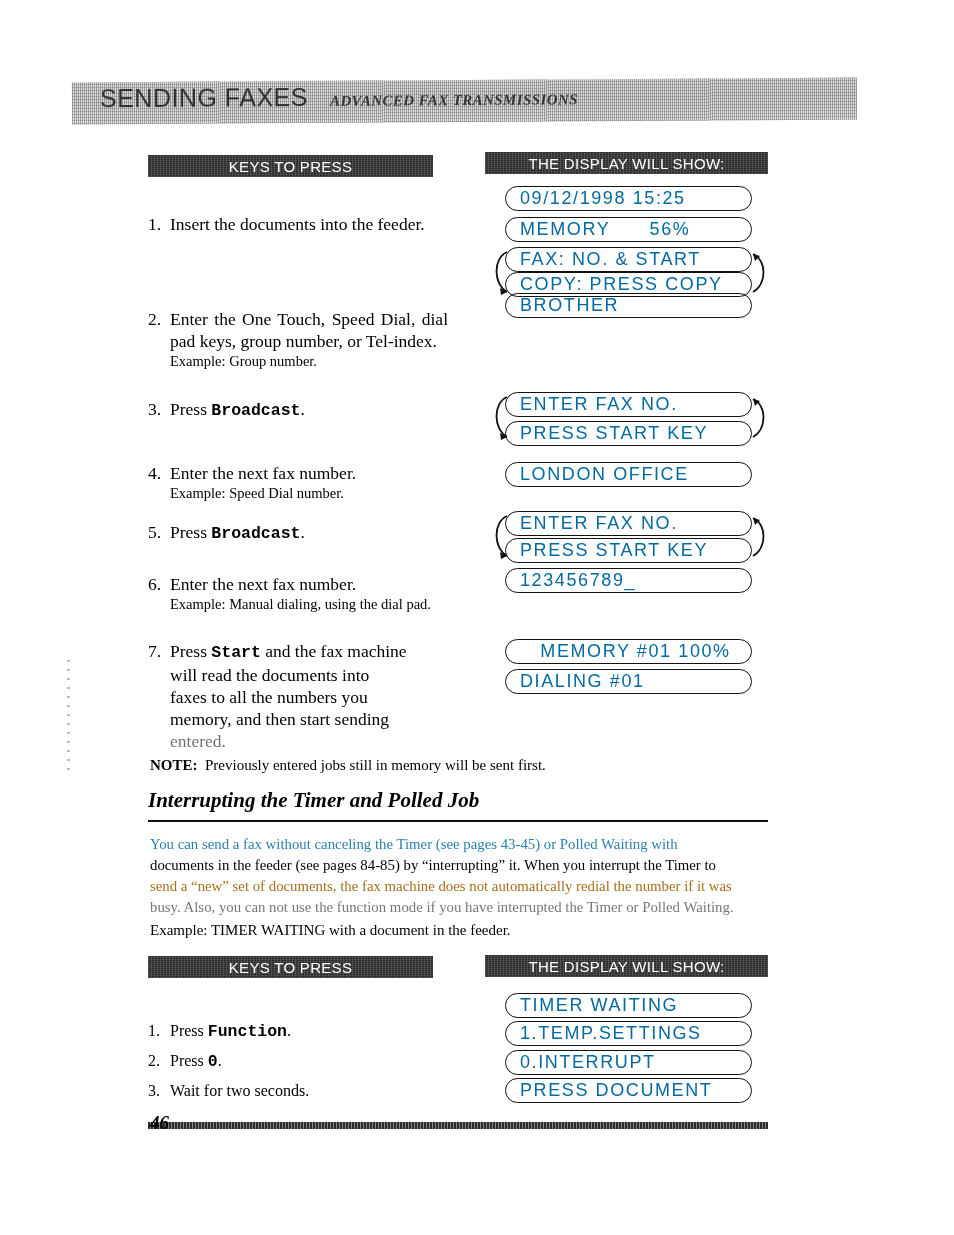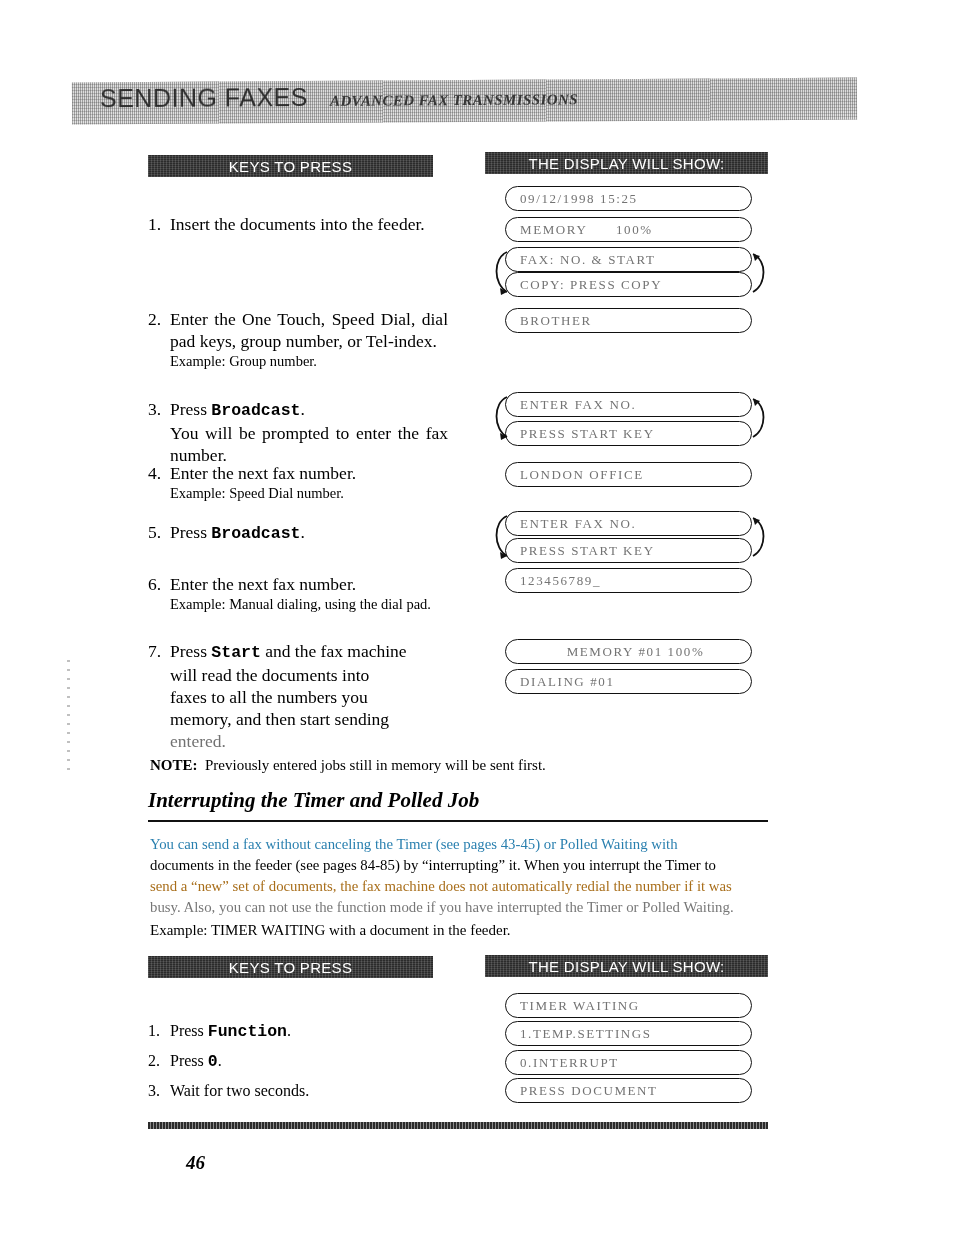--- a/index.html
+++ b/index.html
@@ -127,25 +127,25 @@
     width: 247px;
     height: 25px;
     border: 1.6px solid #111;
     border-radius: 13px;
     box-sizing: border-box;
     display: flex;
     align-items: center;
     padding-left: 14px;
   }
   .lcd span {
-    font-family: Liberation Serif, serif;
-    font-size: 13px;
+    font-family: Liberation Sans, sans-serif;
+    font-size: 18px;
     letter-spacing: 1.6px;
     white-space: pre;
-    color: #737373;
+    color: #0369a1;
   }
 
   
   .alt-arrows {
     position: absolute;
     width: 300px;
     height: 54px;
     pointer-events: none;
   }
   .alt-arrows svg { display: block; }
@@ -210,25 +210,24 @@
     height: 7px;
     background:
       repeating-linear-gradient(90deg,
         #2b2b2b 0px, #2b2b2b 2px,
         #8a8a8a 2px, #8a8a8a 3px),
       #3a3a3a;
   }
   .page-num {
     position: absolute;
     left: 150px;
-    top: 1152px;
+    top: 1112px;
     font-style: italic;
     font-weight: bold;
     font-size: 19px;
-    margin-left: 36px;
   }
 
   
   .scan-speckle {
     position: absolute;
     left: 67px;
     top: 660px;
     width: 3px;
     height: 110px;
     background: repeating-linear-gradient(0deg,
@@ -265,21 +264,20 @@
   <div class="step-body">
     <div class="step-main">Enter the One Touch, Speed Dial, dial pad keys, group number, or Tel-index.</div>
     <div class="sub-line">Example: Group number.</div>
   </div>
 </div>
 
 <div class="step" style="left:148px; top:398px; width:300px;">
   <div class="step-num">3.</div>
   <div class="step-body">
     <div class="step-main nojust"><span>Press </span><span class="bold-key">Broadcast</span><span>.</span></div>
-    <div class="step-main">You will be prompted to enter the fax number.</div>
   </div>
 </div>
 
 <div class="step" style="left:148px; top:462px; width:300px;">
   <div class="step-num">4.</div>
   <div class="step-body">
     <div class="step-main nojust">Enter the next fax number.</div>
     <div class="sub-line">Example:  Speed Dial number.</div>
   </div>
 </div>
@@ -307,37 +305,37 @@
     <div class="cont-line">faxes to all the numbers you</div>
     <div class="cont-line">memory, and then start sending</div>
     <div class="faded-text">entered.</div>
   </div>
 </div>
 
 <div class="lcd" style="top:186px;">
   <span>09/12/1998 15:25</span>
 </div>
 <div class="lcd" style="top:217px;">
-  <span>MEMORY      100%</span>
+  <span>MEMORY      56%</span>
 </div>
 <div class="lcd" style="top:247px;">
   <span>FAX: NO. &amp; START</span>
 </div>
 <div class="lcd" style="top:272px;">
   <span>COPY: PRESS COPY</span>
 </div>
 <div class="alt-arrows" style="left:483px; top:246px;">
   <svg width="300" height="54" viewBox="0 0 300 54">
     <path d="M 24 6 C 10 12, 10 38, 24 46" stroke="#111" stroke-width="1.8" fill="none"></path>
     <path d="M 24 46 l -7 -4 l 1 7 z" fill="#111"></path>
     <path d="M 270 8 C 284 14, 284 38, 270 46" stroke="#111" stroke-width="1.8" fill="none"></path>
     <path d="M 270 8 l 2 7 l 5 -5 z" fill="#111"></path>
   </svg>
 </div>
-<div class="lcd" style="top:308px;text-align:right;">
+<div class="lcd" style="top:293px;text-align:right;">
   <span>BROTHER</span>
 </div>
 
 <div class="lcd" style="top:392px;">
   <span>ENTER FAX NO.</span>
 </div>
 <div class="lcd" style="top:421px;">
   <span>PRESS START KEY</span>
 </div>
 <div class="alt-arrows" style="left:483px; top:391px;">

